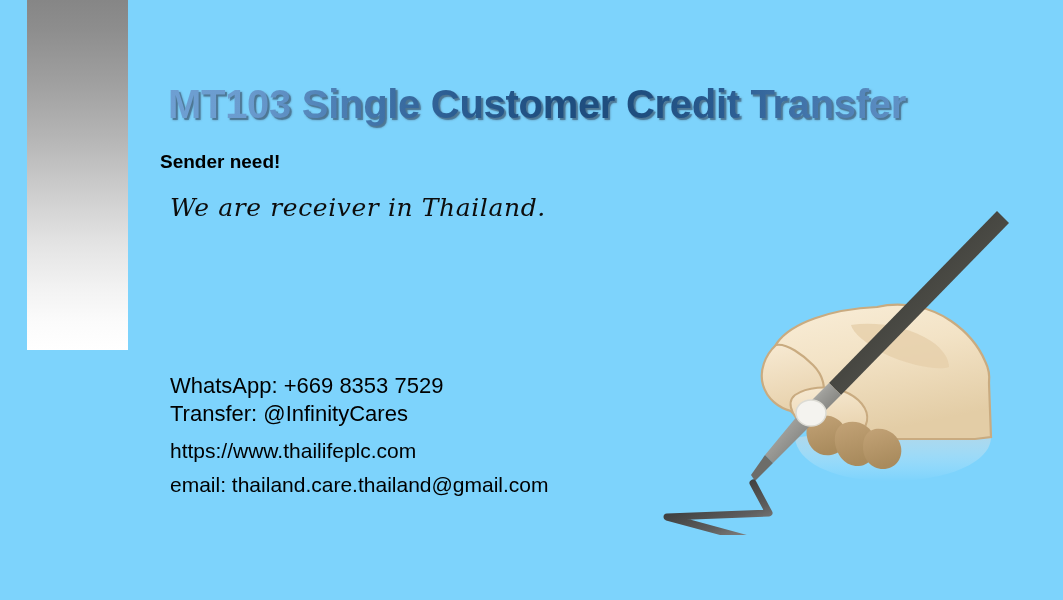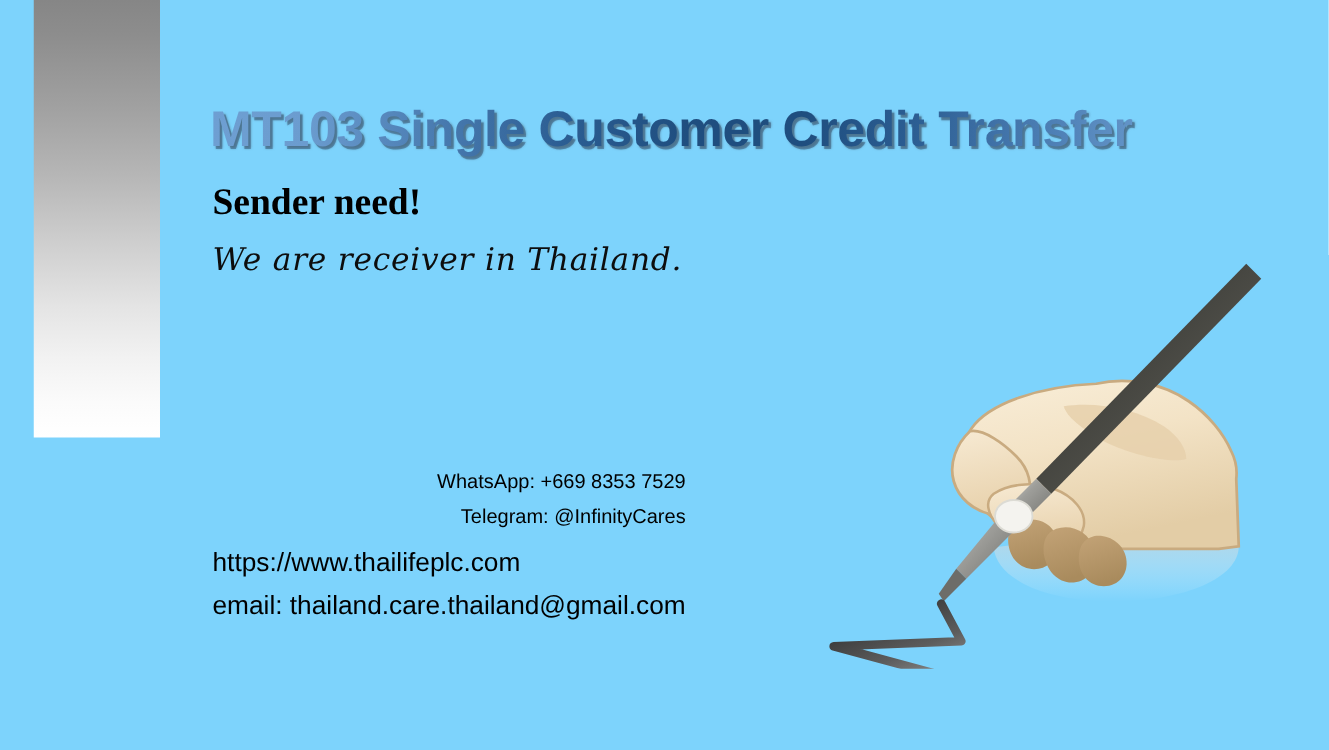--- a/index.html
+++ b/index.html
@@ -86,26 +86,26 @@
     white-space: nowrap;
     color: rgba(40,70,105,0.45);
     transform: translate(2px, 2px);
     z-index: 0;
   }
   .title { position: relative; z-index: 1; }
 
   
   .subtitle {
     position: absolute;
-    left: 170px;
+    left: 160px;
     top: 145px;
     margin: 0;
-    font-family: Liberation Serif, serif;
+    font-family: Liberation Sans, sans-serif;
     font-weight: bold;
-    font-size: 30px;
+    font-size: 19px;
     line-height: 34px;
     color: #000000;
     white-space: nowrap;
   }
 
   
   .script-line {
     position: absolute;
     left: 170px;
     top: 192px;
@@ -128,23 +128,22 @@
     margin: 0;
     padding: 0;
     list-style: none;
   }
   .contacts li {
     font-family: "Liberation Sans", sans-serif;
     color: #000000;
     white-space: nowrap;
   }
   .contacts li.tight {
-    font-size: 16px;
+    font-size: 22px;
     line-height: 28px;
-    text-align: right;
   }
   .contacts li.loose {
     font-size: 21px;
     line-height: 34px;
   }
   .contacts li.loose.first-loose { margin-top: 6px; }
 
   
   .hand-art {
     position: absolute;
@@ -166,21 +165,21 @@
     <h1 class="title-shadow">MT103 Single Customer Credit Transfer</h1>
     <h1 class="title">MT103 Single Customer Credit Transfer</h1>
   </div>
 
   <h2 class="subtitle">Sender need!</h2>
 
   <p class="script-line">We are receiver in Thailand.</p>
 
   <ul class="contacts">
     <li class="tight">WhatsApp: +669 8353 7529</li>
-    <li class="tight">Telegram: @InfinityCares</li>
+    <li class="tight">Transfer: @InfinityCares</li>
     <li class="loose first-loose">https://www.thailifeplc.com</li>
     <li class="loose">email: thailand.care.thailand@gmail.com</li>
   </ul>
 
   <div class="hand-art">
     <svg viewBox="0 0 400 340" xmlns="http://www.w3.org/2000/svg">
       <defs>
         <linearGradient id="skinGrad" x1="0" y1="0" x2="0.35" y2="1">
           <stop offset="0%" stop-color="#f9eed9"></stop>
           <stop offset="45%" stop-color="#f3e3c6"></stop>

